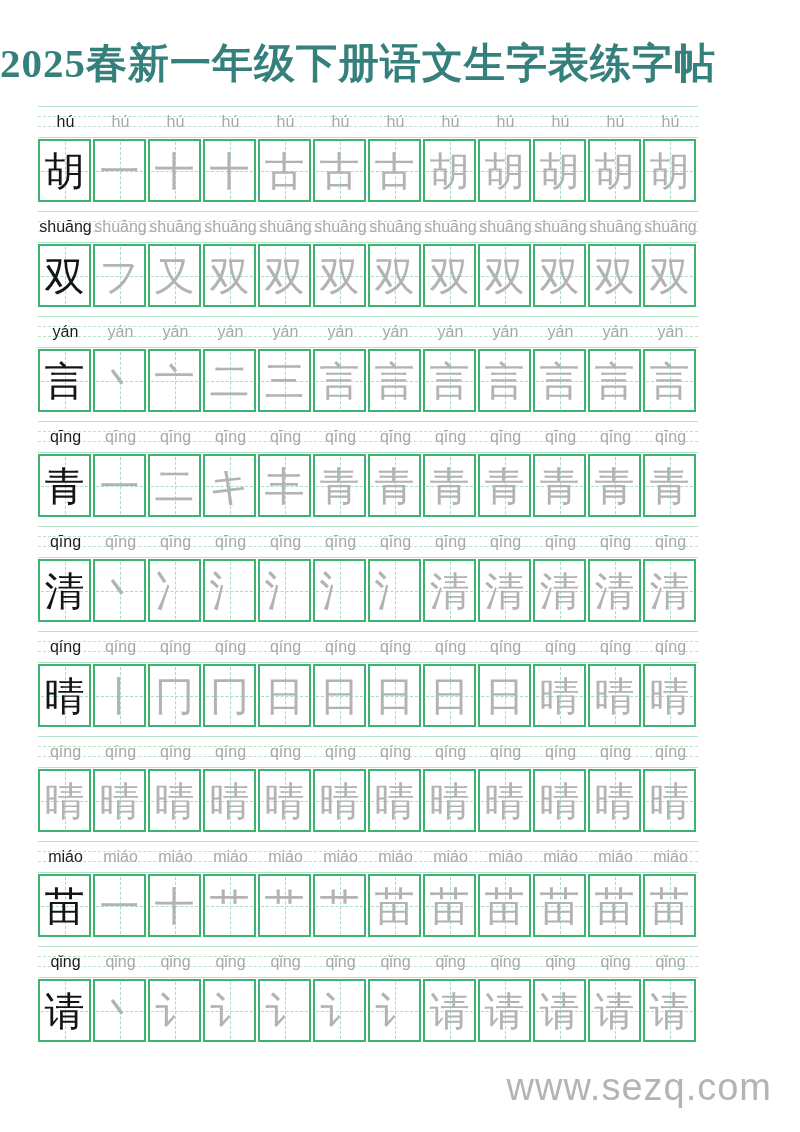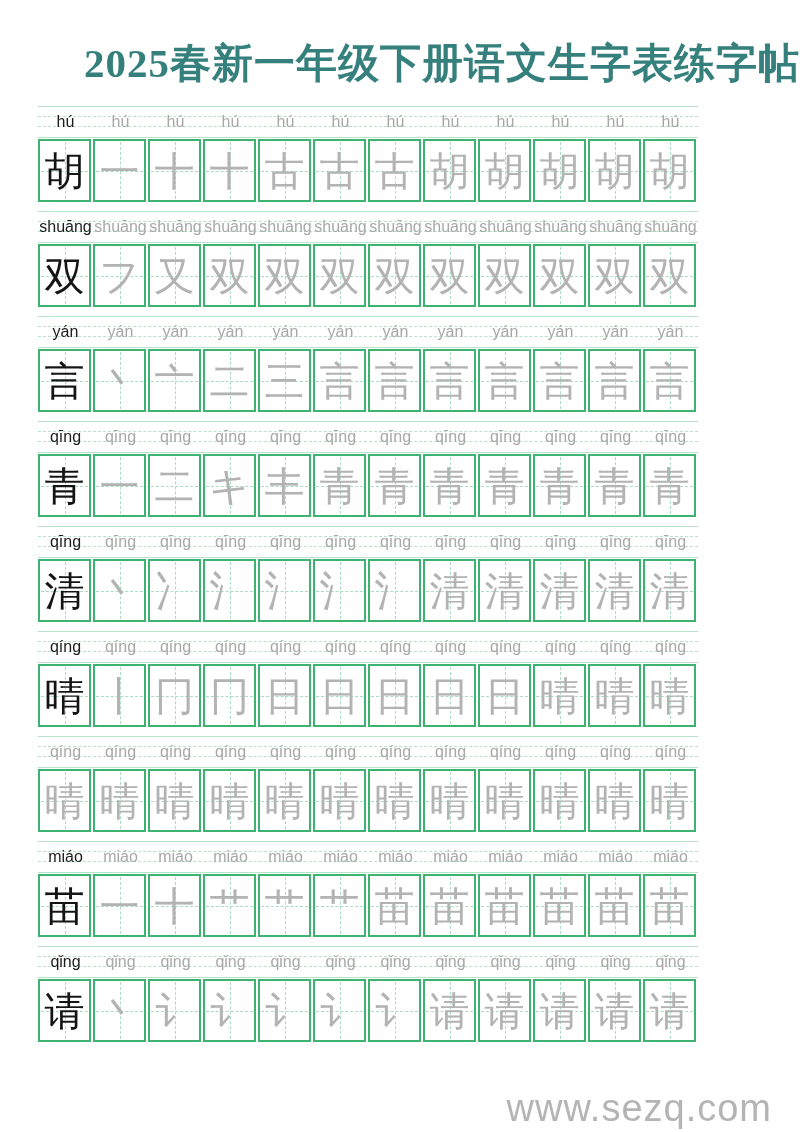--- a/index.html
+++ b/index.html
@@ -7,21 +7,21 @@
     position:relative;
     width:800px;height:1132px;
     background:#ffffff;
     overflow:hidden;
     font-family:"Liberation Sans",sans-serif;
   }
   .title{
     margin:0;
     padding-top:36px;
     height:56px;
-    text-align:right;
+    text-align:left;
     font-family:"Liberation Serif","DejaVu Serif",serif;
     font-weight:bold;
     font-size:41px;
     letter-spacing:1px;
     color:#35807c;
   }
   .rows{
     width:660px;
     margin-left:38px;
     margin-top:14px;
@@ -86,21 +86,20 @@
   }
   .cell.ink .glyph{color:#141414;}
   .watermark{
     position:absolute;
     right:28px;
     top:1066px;
     font-size:38px;
     letter-spacing:1px;
     color:#b4b4b4;
     font-family:"Liberation Sans",sans-serif;
-    margin-top:21px;
   }
 </style>
 </head>
 <body>
 
 <div class="page">
   <h1 class="title">2025春新一年级下册语文生字表练字帖</h1>
   <main class="rows" id="rows">
       <section class="practice-section">
         <div class="pinyin-band">

